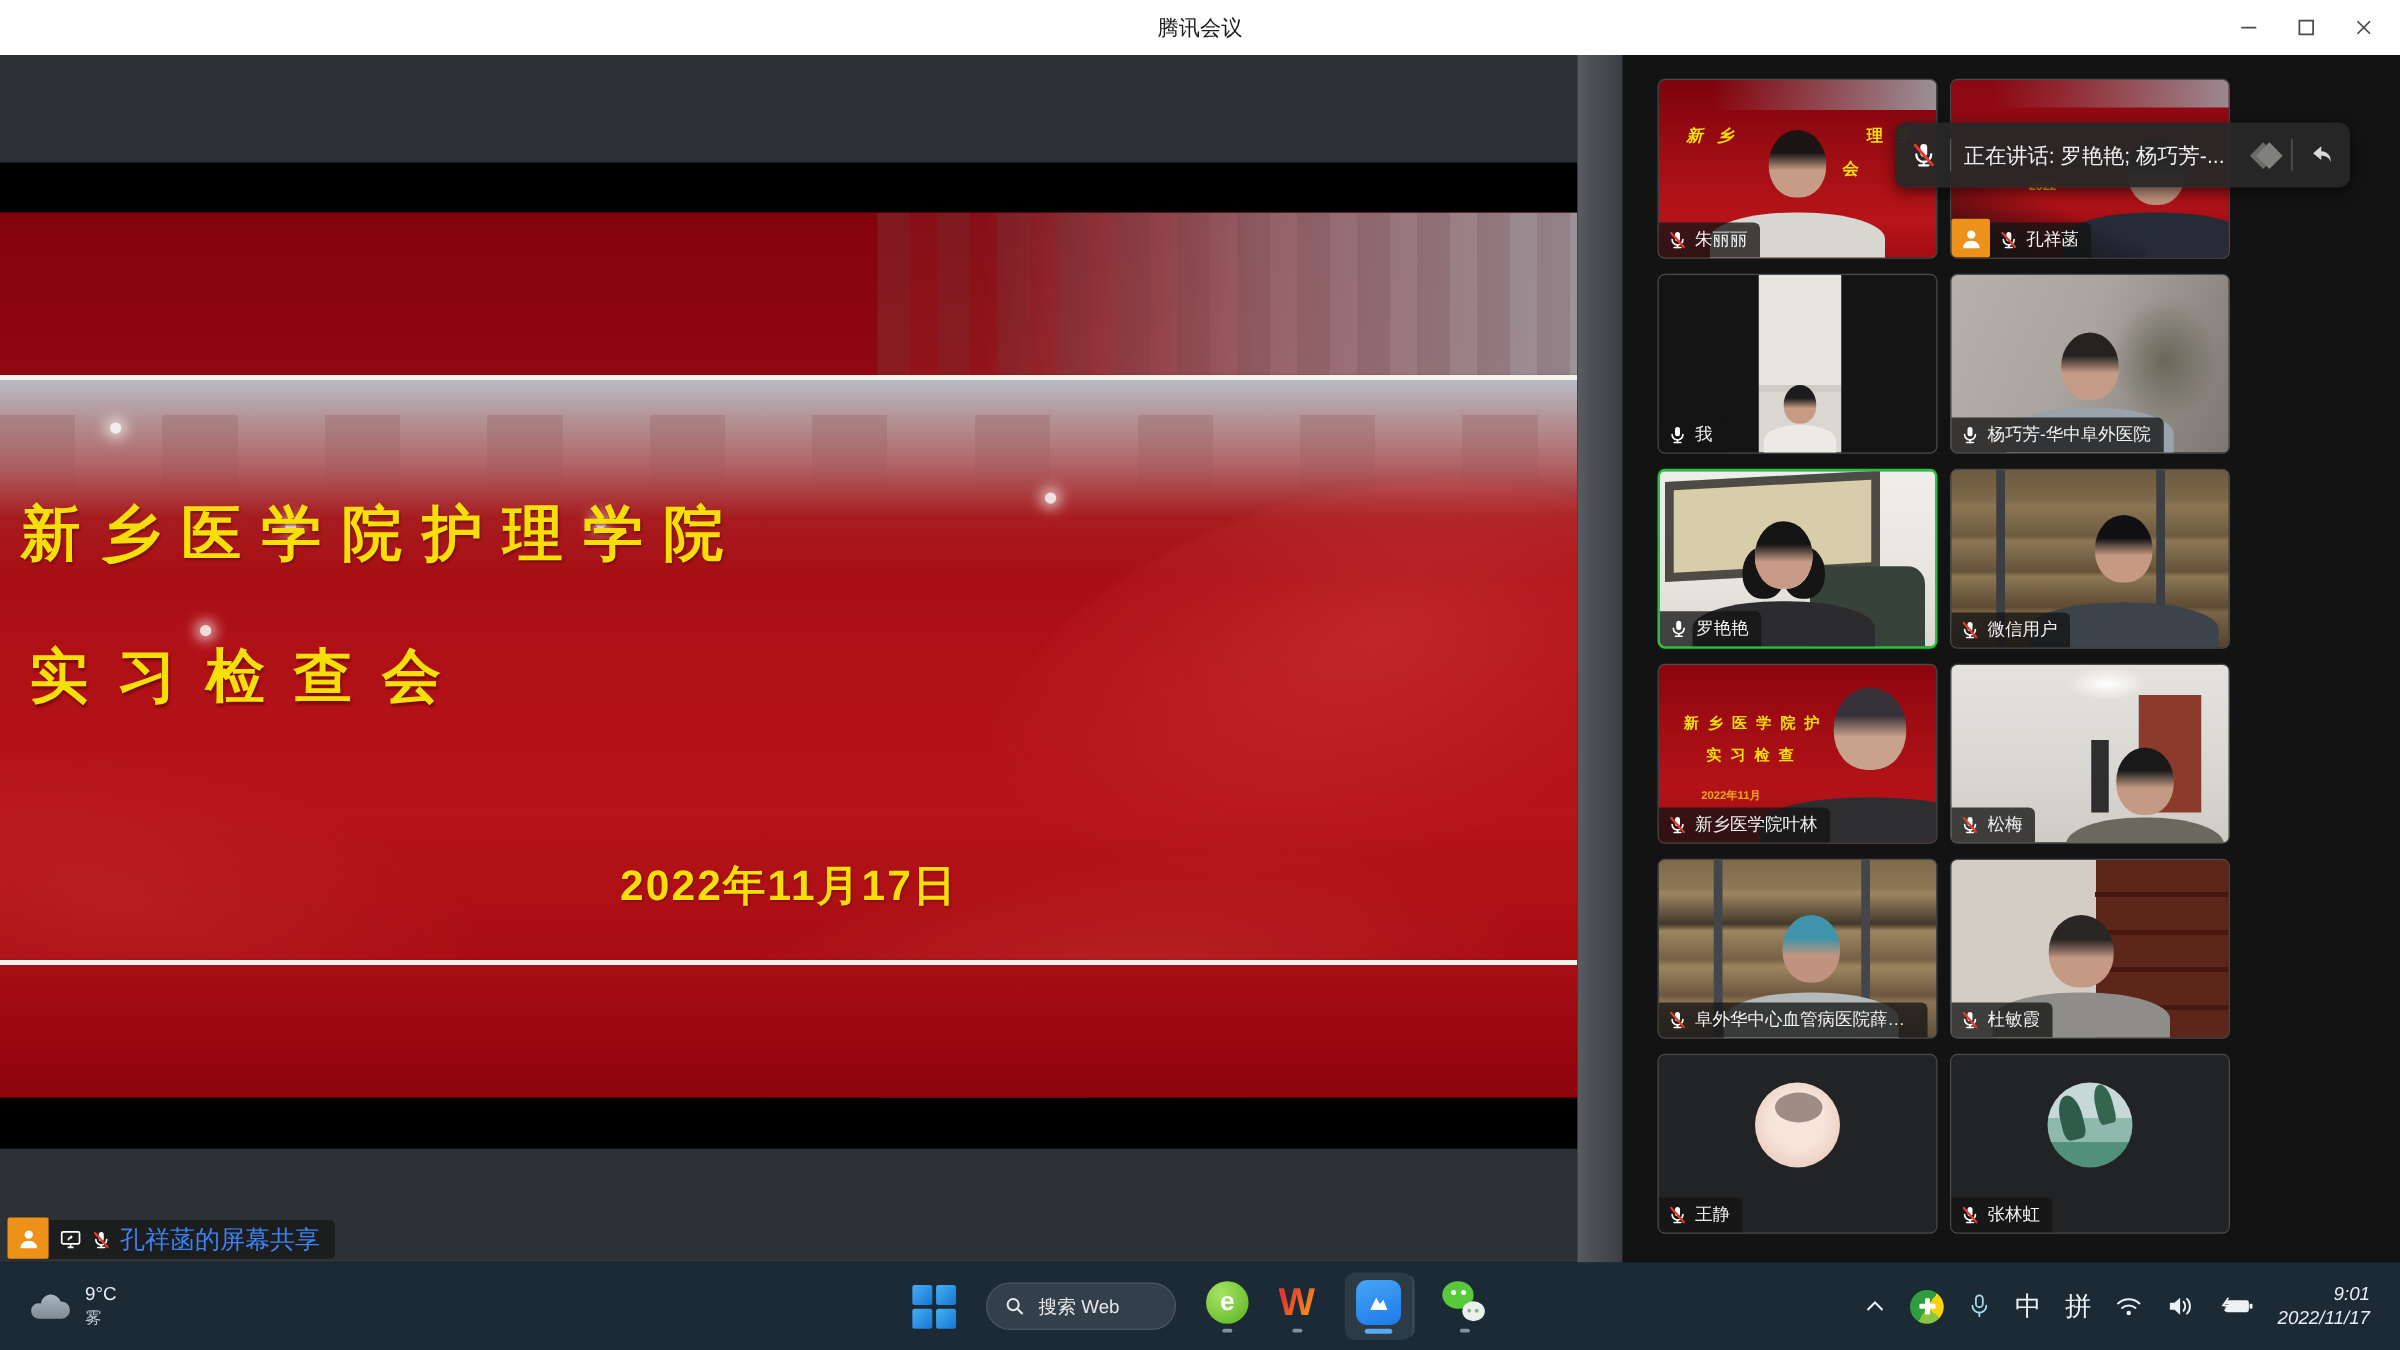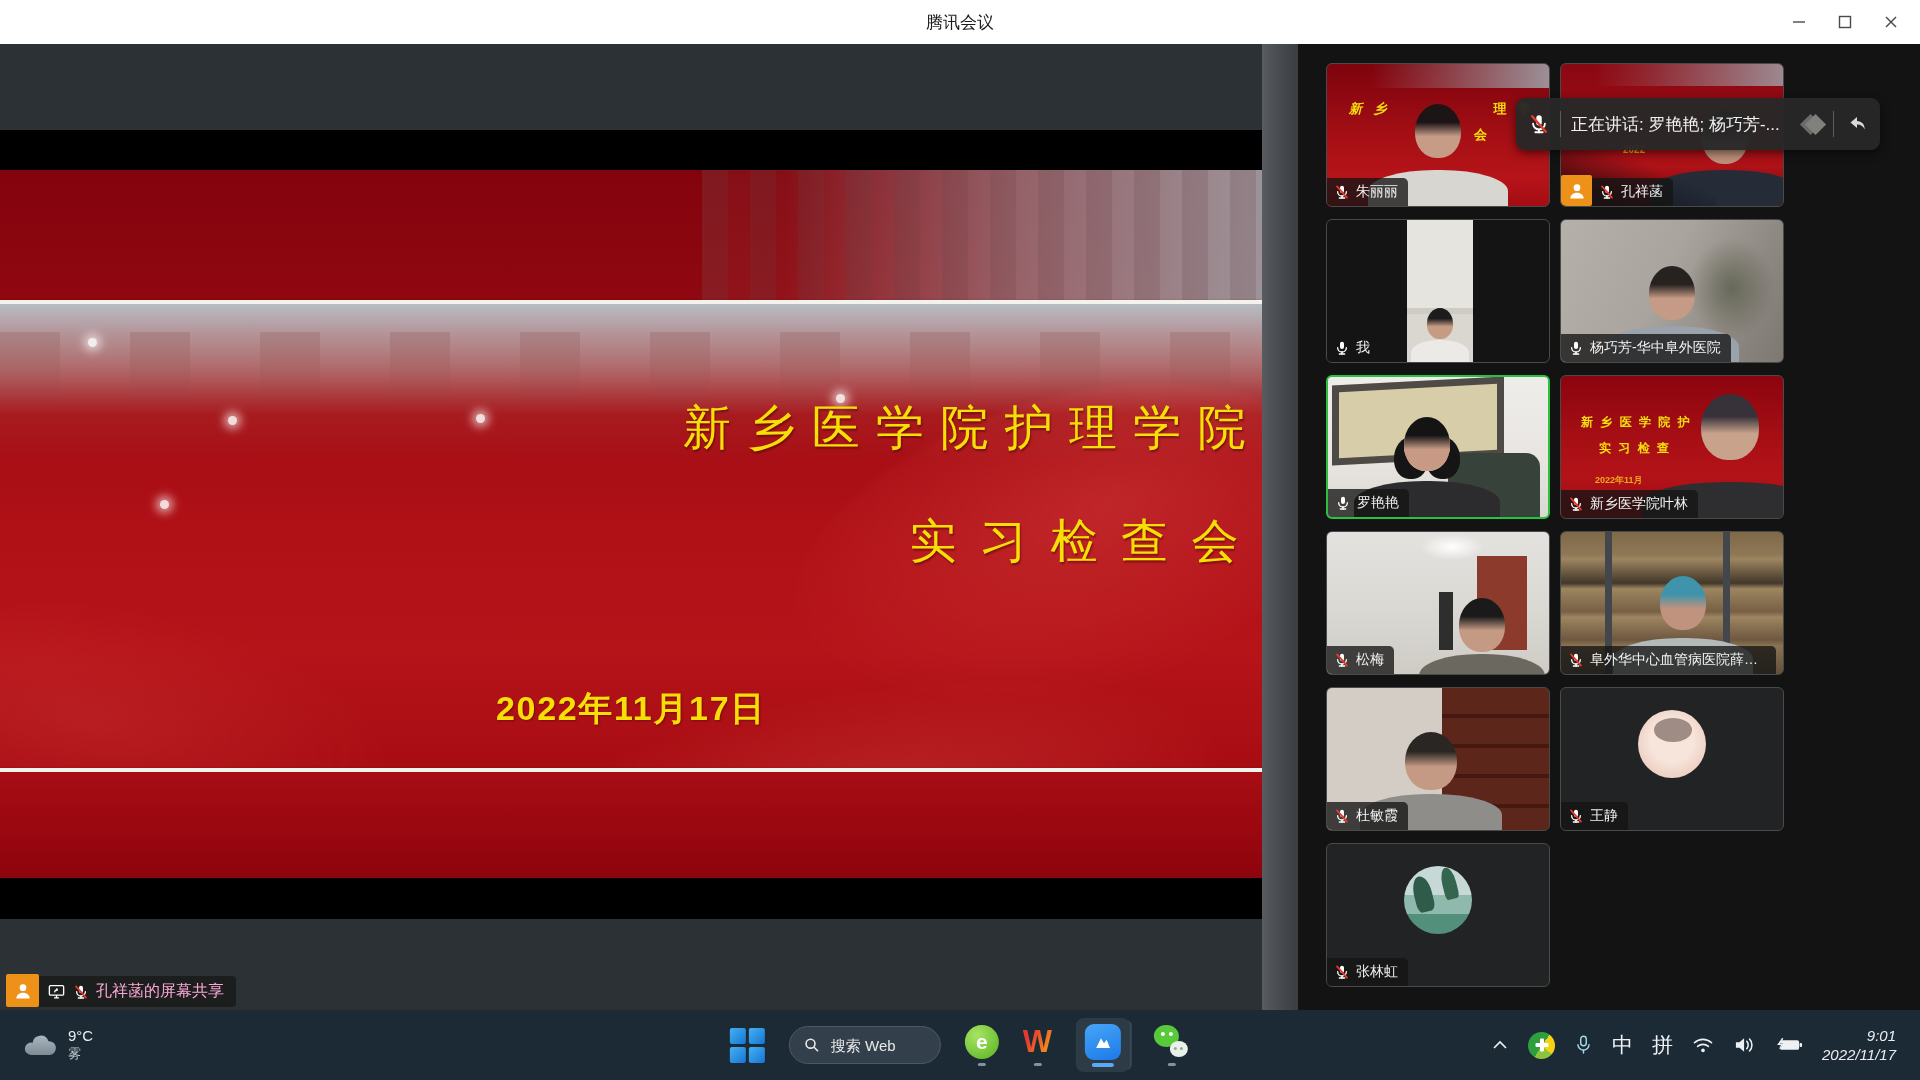--- a/index.html
+++ b/index.html
@@ -31,32 +31,32 @@
   .slide .photo-band::before{content:"";position:absolute;left:0;top:28px;width:100%;height:70px;
     background:repeating-linear-gradient(90deg,rgba(150,100,95,.35) 0 60px,rgba(185,150,145,.18) 60px 130px);
     -webkit-mask-image:linear-gradient(180deg,#000 0%,transparent 100%);mask-image:linear-gradient(180deg,#000 0%,transparent 100%);}
   .slide .bottom-band{position:absolute;left:0;top:602px;width:100%;height:106px;
     background:linear-gradient(180deg,#a70d14 0%,#99070f 60%,#8d040d 100%);}
   .silk{position:absolute;border-radius:50%;filter:blur(2px);}
   .silk.k1{right:-80px;top:230px;width:560px;height:300px;background:radial-gradient(ellipse at 60% 40%,rgba(235,90,85,.30),rgba(235,90,85,0) 70%);transform:rotate(-18deg);}
   .silk.k2{left:-120px;top:440px;width:520px;height:240px;background:radial-gradient(ellipse at 40% 50%,rgba(225,80,75,.22),rgba(225,80,75,0) 70%);transform:rotate(10deg);}
   .silk.k3{right:40px;top:520px;width:700px;height:220px;background:radial-gradient(ellipse at 50% 50%,rgba(240,110,100,.25),rgba(240,110,100,0) 72%);transform:rotate(-8deg);}
   .sparkle{position:absolute;width:9px;height:9px;border-radius:50%;background:#fff;box-shadow:0 0 10px 4px rgba(255,255,255,.75);opacity:.85;}
-  .slide-title{position:absolute;left:0;width:100%;text-align:right;color:#f6df07;font-weight:400;
+  .slide-title{position:absolute;left:0;width:100%;text-align:left;color:#f6df07;font-weight:700;
     text-shadow:1px 2px 2px rgba(80,0,0,.55);}
   .slide-title.l1{top:230px;font-size:48px;line-height:56px;letter-spacing:.34em;padding-left:.34em;}
   .slide-title.l2{top:345px;font-size:47px;line-height:52px;letter-spacing:.5em;padding-left:.5em;}
   .slide-date{position:absolute;left:0;top:516px;width:100%;text-align:center;color:#f6df07;font-size:34px;font-weight:600;letter-spacing:.05em;text-shadow:1px 1px 2px rgba(80,0,0,.5);}
 
   
   .share-pill{position:absolute;left:6px;top:930px;display:flex;align-items:flex-end;z-index:20;}
   .sharer-badge{width:33px;height:33px;background:#ee9118;border-radius:2px;display:flex;align-items:center;justify-content:center;flex:0 0 auto;}
   .sharer-badge svg{width:20px;height:20px;fill:#fff;}
   .pill-label{height:31px;background:rgba(26,26,26,.88);border-radius:0 4px 4px 0;display:flex;align-items:center;gap:7px;padding:0 12px 0 8px;}
-  .pill-label .txt{color:#f9a8d4;font-size:16px;white-space:nowrap;}
+  .pill-label .txt{color:#3b82f6;font-size:20px;white-space:nowrap;}
   .screen-ico{width:19px;height:19px;fill:none;stroke:#fff;stroke-width:1.7;}
 
   
   .mic{width:16px;height:16px;flex:0 0 auto;}
   .mic .mic-body{fill:#fff;}
   .mic .mic-arc{stroke:#fff;stroke-width:2;fill:none;stroke-linecap:round;}
   .mic .mic-slash{stroke:#e5392b;stroke-width:2.6;stroke-linecap:round;display:none;}
   .mic.muted .mic-slash{display:block;}
 
   
@@ -373,20 +373,38 @@
           <rect class="mic-body" x="9" y="2.5" width="6" height="11" rx="3"></rect>
           <path class="mic-arc" d="M5.5 11.5a6.5 6.5 0 0 0 13 0"></path>
           <line class="mic-arc" x1="12" y1="18" x2="12" y2="21"></line>
           <line class="mic-arc" x1="8" y1="21" x2="16" y2="21"></line>
           <line class="mic-slash" x1="4.5" y1="3.5" x2="19.5" y2="20.5"></line>
         </svg>
         <span class="tile-name">罗艳艳</span>
       </div>
     </div>
   </div>
+          <div class="tile scene-bookshelf">
+    <div class="person"></div>
+
+    <div class="scene-text"></div>
+    <div class="name-row">
+
+      <div class="name-tag">
+        <svg class="mic muted" viewBox="0 0 24 24">
+          <rect class="mic-body" x="9" y="2.5" width="6" height="11" rx="3"></rect>
+          <path class="mic-arc" d="M5.5 11.5a6.5 6.5 0 0 0 13 0"></path>
+          <line class="mic-arc" x1="12" y1="18" x2="12" y2="21"></line>
+          <line class="mic-arc" x1="8" y1="21" x2="16" y2="21"></line>
+          <line class="mic-slash" x1="4.5" y1="3.5" x2="19.5" y2="20.5"></line>
+        </svg>
+        <span class="tile-name">微信用户</span>
+      </div>
+    </div>
+  </div>
           <div class="tile scene-slide-viewer">
     <div class="person"></div>
 
     <div class="scene-text">
               <div class="st-line">新 乡 医 学 院 护</div>
               <div class="st-line">实 习 检 查</div>
               <div class="st-line">2022年11月</div>
             </div>
     <div class="name-row">
 

